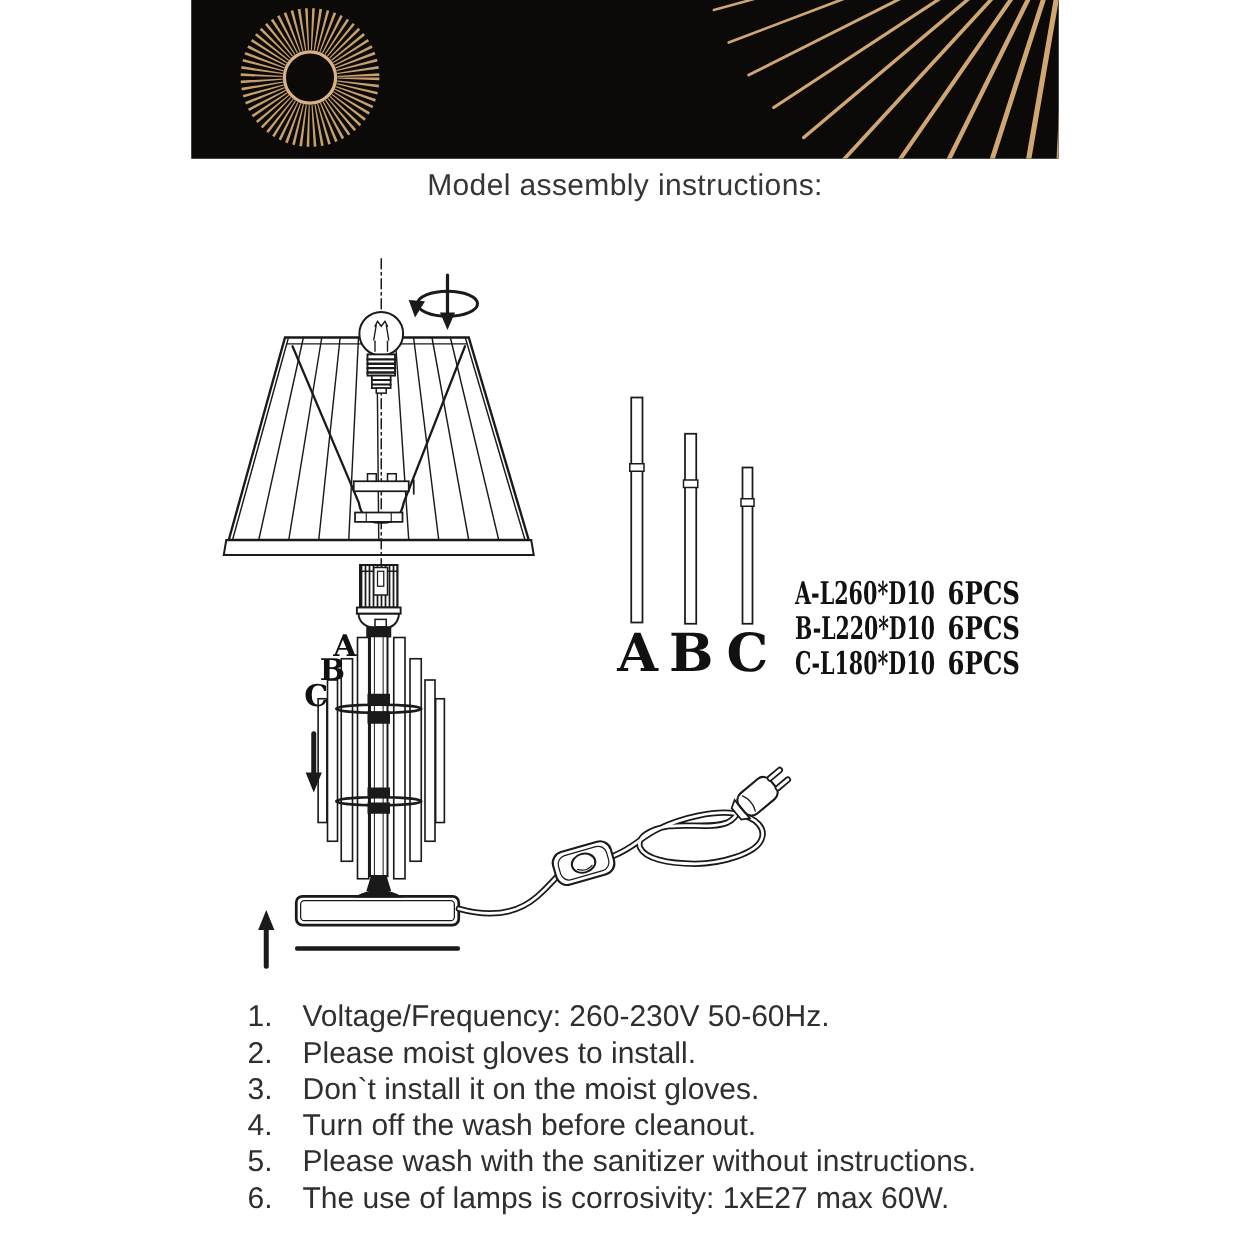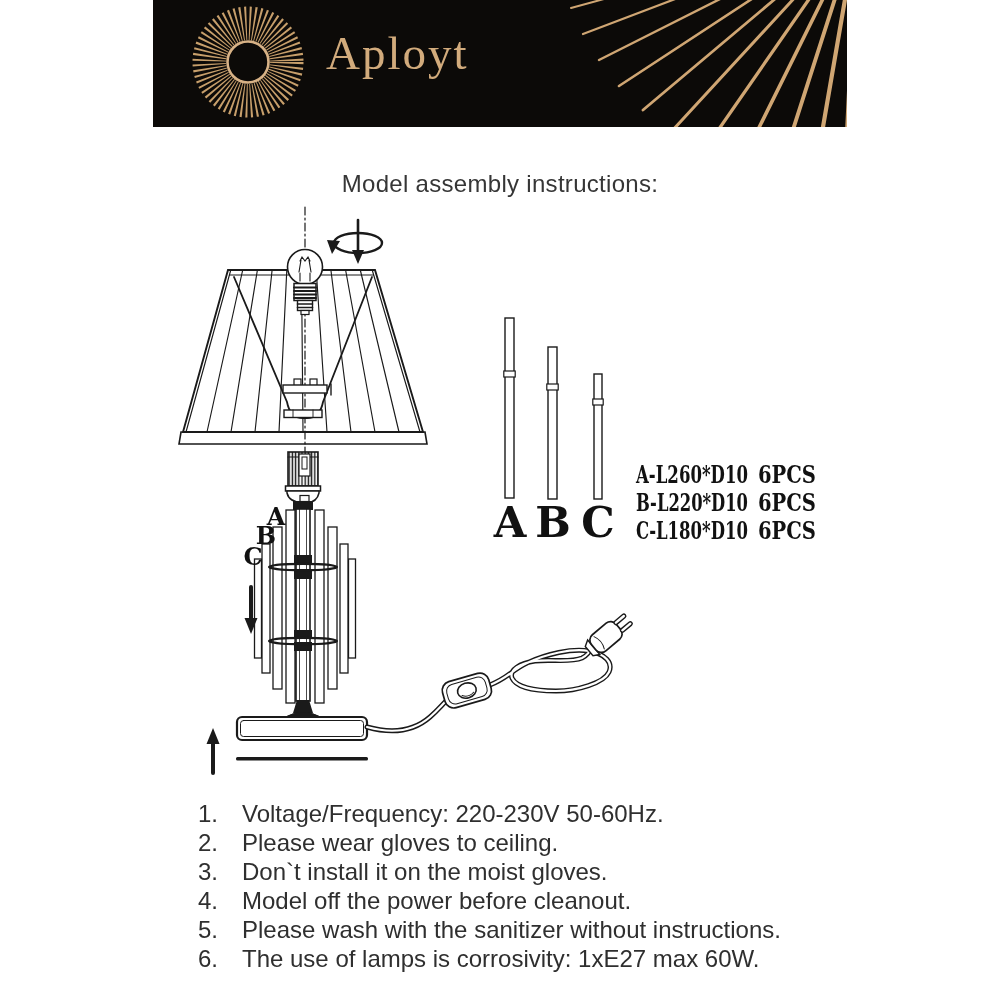--- a/index.html
+++ b/index.html
@@ -7,21 +7,21 @@
           font-family:"Liberation Sans",sans-serif;color:#2e2e2e;}
 
   
   .banner{position:absolute;left:153px;top:0;width:694px;height:127px;background:#0c0a08;overflow:hidden;}
   .sunburst{position:absolute;left:33px;top:-6px;}
   .brand{position:absolute;left:173px;top:26px;font-family:"Liberation Serif",serif;
          font-size:47px;font-weight:400;color:#d2ab7c;letter-spacing:2px;}
   .rays{position:absolute;right:0;top:0;}
 
   
-  .title-block{position:absolute;left:0;top:134px;width:1000px;text-align:center;margin-top:35px;}
+  .title-block{position:absolute;left:0;top:134px;width:1000px;text-align:center;}
   .title-line{font-size:24px;line-height:29px;color:#363636;letter-spacing:.3px;}
 
   
   .diagram{position:absolute;left:150px;top:200px;}
 
   
   .instructions{position:absolute;left:198px;top:799px;width:660px;}
   .instr-row{display:grid;grid-template-columns:44px 1fr;font-size:24px;line-height:29px;color:#2f2f2f;}
   .instr-num{text-align:left;}
 
@@ -32,21 +32,20 @@
 <body>
 
 <div id="canvas">
 
   <div class="banner">
     <svg class="sunburst" width="124" height="138" viewBox="0 0 124 138">
       <circle cx="62" cy="68" r="38" fill="none" stroke="#c79f6b" stroke-width="35" stroke-dasharray="1.5 2.5"></circle>
       <circle cx="62" cy="68" r="22" fill="#0c0a08"></circle>
       <circle cx="62" cy="68" r="20.5" fill="#0c0a08" stroke="#d8b286" stroke-width="2.6"></circle>
     </svg>
-    <div class="brand">Aployt</div>
     <svg class="rays" width="300" height="127" viewBox="0 0 300 127">
       <g stroke="#d0a673" stroke-linecap="round">
         <line x1="310" y1="-70" x2="24" y2="8" stroke-width="2"></line>
         <line x1="310" y1="-70" x2="36" y2="34" stroke-width="2.2"></line>
         <line x1="310" y1="-70" x2="52" y2="60" stroke-width="2.4"></line>
         <line x1="310" y1="-70" x2="72" y2="86" stroke-width="2.6"></line>
         <line x1="310" y1="-70" x2="96" y2="110" stroke-width="2.8"></line>
         <line x1="310" y1="-70" x2="124" y2="132" stroke-width="3"></line>
         <line x1="310" y1="-70" x2="156" y2="152" stroke-width="3.3"></line>
         <line x1="310" y1="-70" x2="190" y2="172" stroke-width="3.6"></line>
@@ -232,33 +231,33 @@
         <text x="758" y="511" textLength="58" lengthAdjust="spacingAndGlyphs">6PCS</text>
         <text x="636" y="539" textLength="112" lengthAdjust="spacingAndGlyphs">C-L180*D10</text>
         <text x="758" y="539" textLength="58" lengthAdjust="spacingAndGlyphs">6PCS</text>
       </g>
     </g>
   </svg>
 
   <div class="instructions">
     <div class="instr-row">
       <span class="instr-num">1.</span>
-      <span class="instr-text">Voltage/Frequency: 220-230V 50-60Hz.</span>
+      <span class="instr-text">Voltage/Frequency: 260-230V 50-60Hz.</span>
     </div>
     <div class="instr-row">
       <span class="instr-num">2.</span>
-      <span class="instr-text">Please wear gloves to ceiling.</span>
+      <span class="instr-text">Please moist gloves to install.</span>
     </div>
     <div class="instr-row">
       <span class="instr-num">3.</span>
       <span class="instr-text">Don`t install it on the moist gloves.</span>
     </div>
     <div class="instr-row">
       <span class="instr-num">4.</span>
-      <span class="instr-text">Model off the power before cleanout.</span>
+      <span class="instr-text">Turn off the wash before cleanout.</span>
     </div>
     <div class="instr-row">
       <span class="instr-num">5.</span>
       <span class="instr-text">Please wash with the sanitizer without instructions.</span>
     </div>
     <div class="instr-row">
       <span class="instr-num">6.</span>
       <span class="instr-text">The use of lamps is corrosivity: 1xE27 max 60W.</span>
     </div>
   </div>

